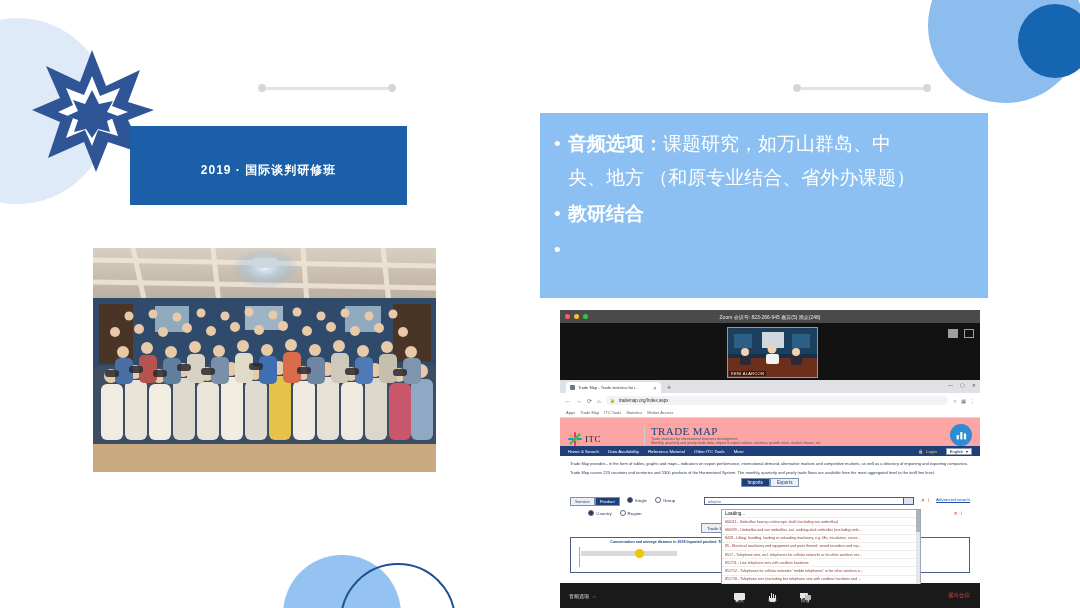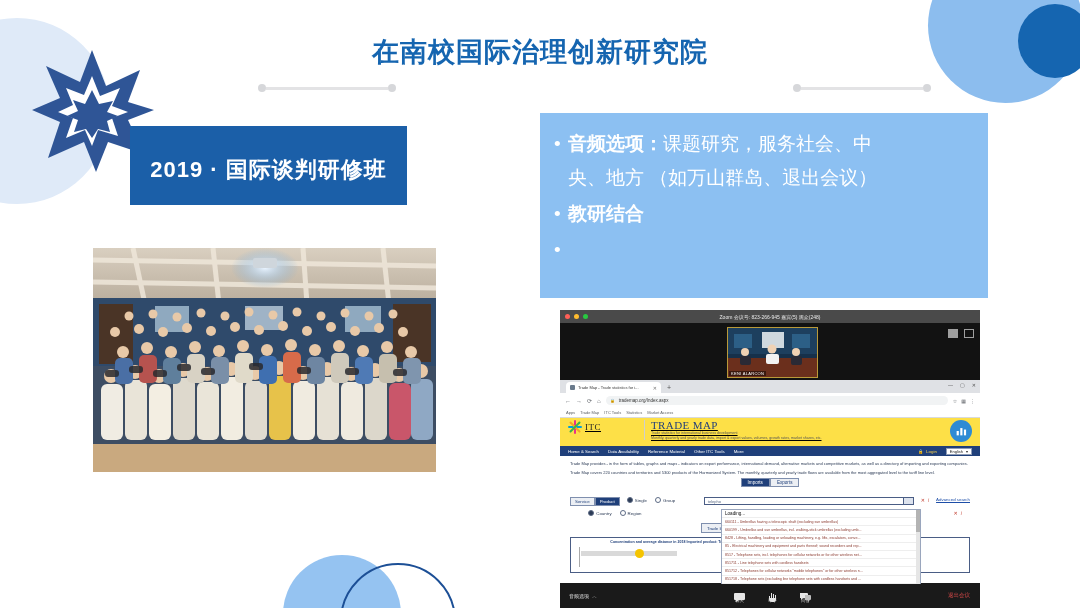--- a/index.html
+++ b/index.html
@@ -45,21 +45,21 @@
   .rule .dot{width:8px;height:8px;border-radius:50%;background:#d6d7da;flex:none;}
   .rule-left{left:258px;width:138px;}
   .rule-right{left:793px;width:138px;}
 
   
   .label-box{
     position:absolute;left:130px;top:126px;width:277px;height:79px;
     background:#1b5fa8;display:flex;align-items:center;justify-content:center;
   }
   .label-box .txt{
-    color:#ffffff;font-size:22px;font-weight:bold;letter-spacing:1px;
+    color:#ffffff;font-size:12px;font-weight:bold;letter-spacing:1px;
     white-space:nowrap;
     margin-top:9px;
   }
 
   
   .photo{
     position:absolute;left:93px;top:248px;width:343px;height:224px;
     overflow:hidden;background:#2b2b33;
   }
   .photo svg{display:block;width:100%;height:100%;}
@@ -121,21 +121,21 @@
   }
   .b-lock{font-size:4px;color:#2e7d32;}
   .b-url{font-size:4.5px;color:#333;white-space:nowrap;}
   .b-icons{display:flex;gap:4px;align-items:center;}
   .b-icons span{font-size:5px;color:#5f6368;}
   .b-bkm{height:9px;background:#fff;border-bottom:1px solid #d8dadc;display:flex;align-items:center;gap:5px;padding:0 6px;}
   .b-bkm span{font-size:4px;color:#5f6368;white-space:nowrap;}
 
   
   .tm{position:relative;background:#ffffff;height:calc(100% - 37px);overflow:hidden;}
-  .tm-head{height:28px;background:#fde047;display:flex;align-items:flex-start;padding:2px 8px 0 8px;box-sizing:border-box;text-decoration:underline;}
+  .tm-head{height:28px;background:#fca5a5;display:flex;align-items:flex-end;padding:2px 8px 0 8px;box-sizing:border-box;}
   .tm-itc{display:flex;align-items:center;gap:3px;width:70px;flex:none;}
   .tm-itc-logo{width:14px;height:14px;position:relative;}
   .tm-itc-txt{font-size:9px;color:#222;font-family:"Liberation Serif",serif;letter-spacing:.5px;}
   .tm-sep{width:1px;height:20px;background:#cfcfcf;margin:0 6px;flex:none;}
   .tm-titles{flex:1;}
   .tm-h1{font-size:11px;color:#24407a;font-family:"Liberation Serif",serif;letter-spacing:.4px;line-height:11px;}
   .tm-sub{font-size:3.6px;color:#555;line-height:4.6px;}
   .tm-globe{
     width:22px;height:22px;border-radius:50%;background:#2e8bd4;flex:none;
     display:flex;align-items:center;justify-content:center;
@@ -225,21 +225,20 @@
   <div class="deco circle-outline-bottom"></div>
 
   <div class="deco star-burst">
     <svg viewBox="0 0 128 128" width="128" height="128">
       <polygon points="64,4 78,40 112,24 100,56 126,64 100,74 116,108 80,96 68,126 56,96 20,112 32,76 4,64 32,52 18,20 52,36" fill="#2f5596"></polygon>
       <polygon points="64,30 72,50 92,42 84,60 100,66 84,72 90,90 70,84 64,100 57,84 38,92 45,72 30,66 45,59 38,42 56,49" fill="#ffffff"></polygon>
       <polygon points="64,44 71,58 85,55 79,66 90,70 79,75 82,86 70,83 64,92 58,83 46,86 50,74 39,70 50,65 45,54 57,58" fill="#2f5596"></polygon>
     </svg>
   </div>
 
-  <div class="title">在南校国际治理创新研究院</div>
   <div class="rule rule-left">
     <span class="dot"></span>
     <span class="bar"></span>
     <span class="dot"></span>
   </div>
   <div class="rule rule-right">
     <span class="dot"></span>
     <span class="bar"></span>
     <span class="dot"></span>
   </div>
@@ -379,22 +378,22 @@
         </g>
       </g>
       <rect x="0" y="0" width="343" height="224" fill="none"></rect>
     </svg>
   </div>
 
   <div class="bullets">
     <div class="bul">
       <span class="mark">•</span>
       <span class="body">
-        <span class="strong">音频选项：</span><span>课题研究，服务社会、中</span><br>
-        <span>央、地方 （如万山群岛、退出会议）</span>
+        <span class="strong">音频选项：</span><span>课题研究，如万山群岛、中</span><br>
+        <span>央、地方 （和原专业结合、省外办课题）</span>
       </span>
     </div>
     <div class="bul">
       <span class="mark">•</span>
       <span class="body strong">教研结合</span>
     </div>
     <div class="bul">
       <span class="mark">•</span>
     </div>
   </div>

